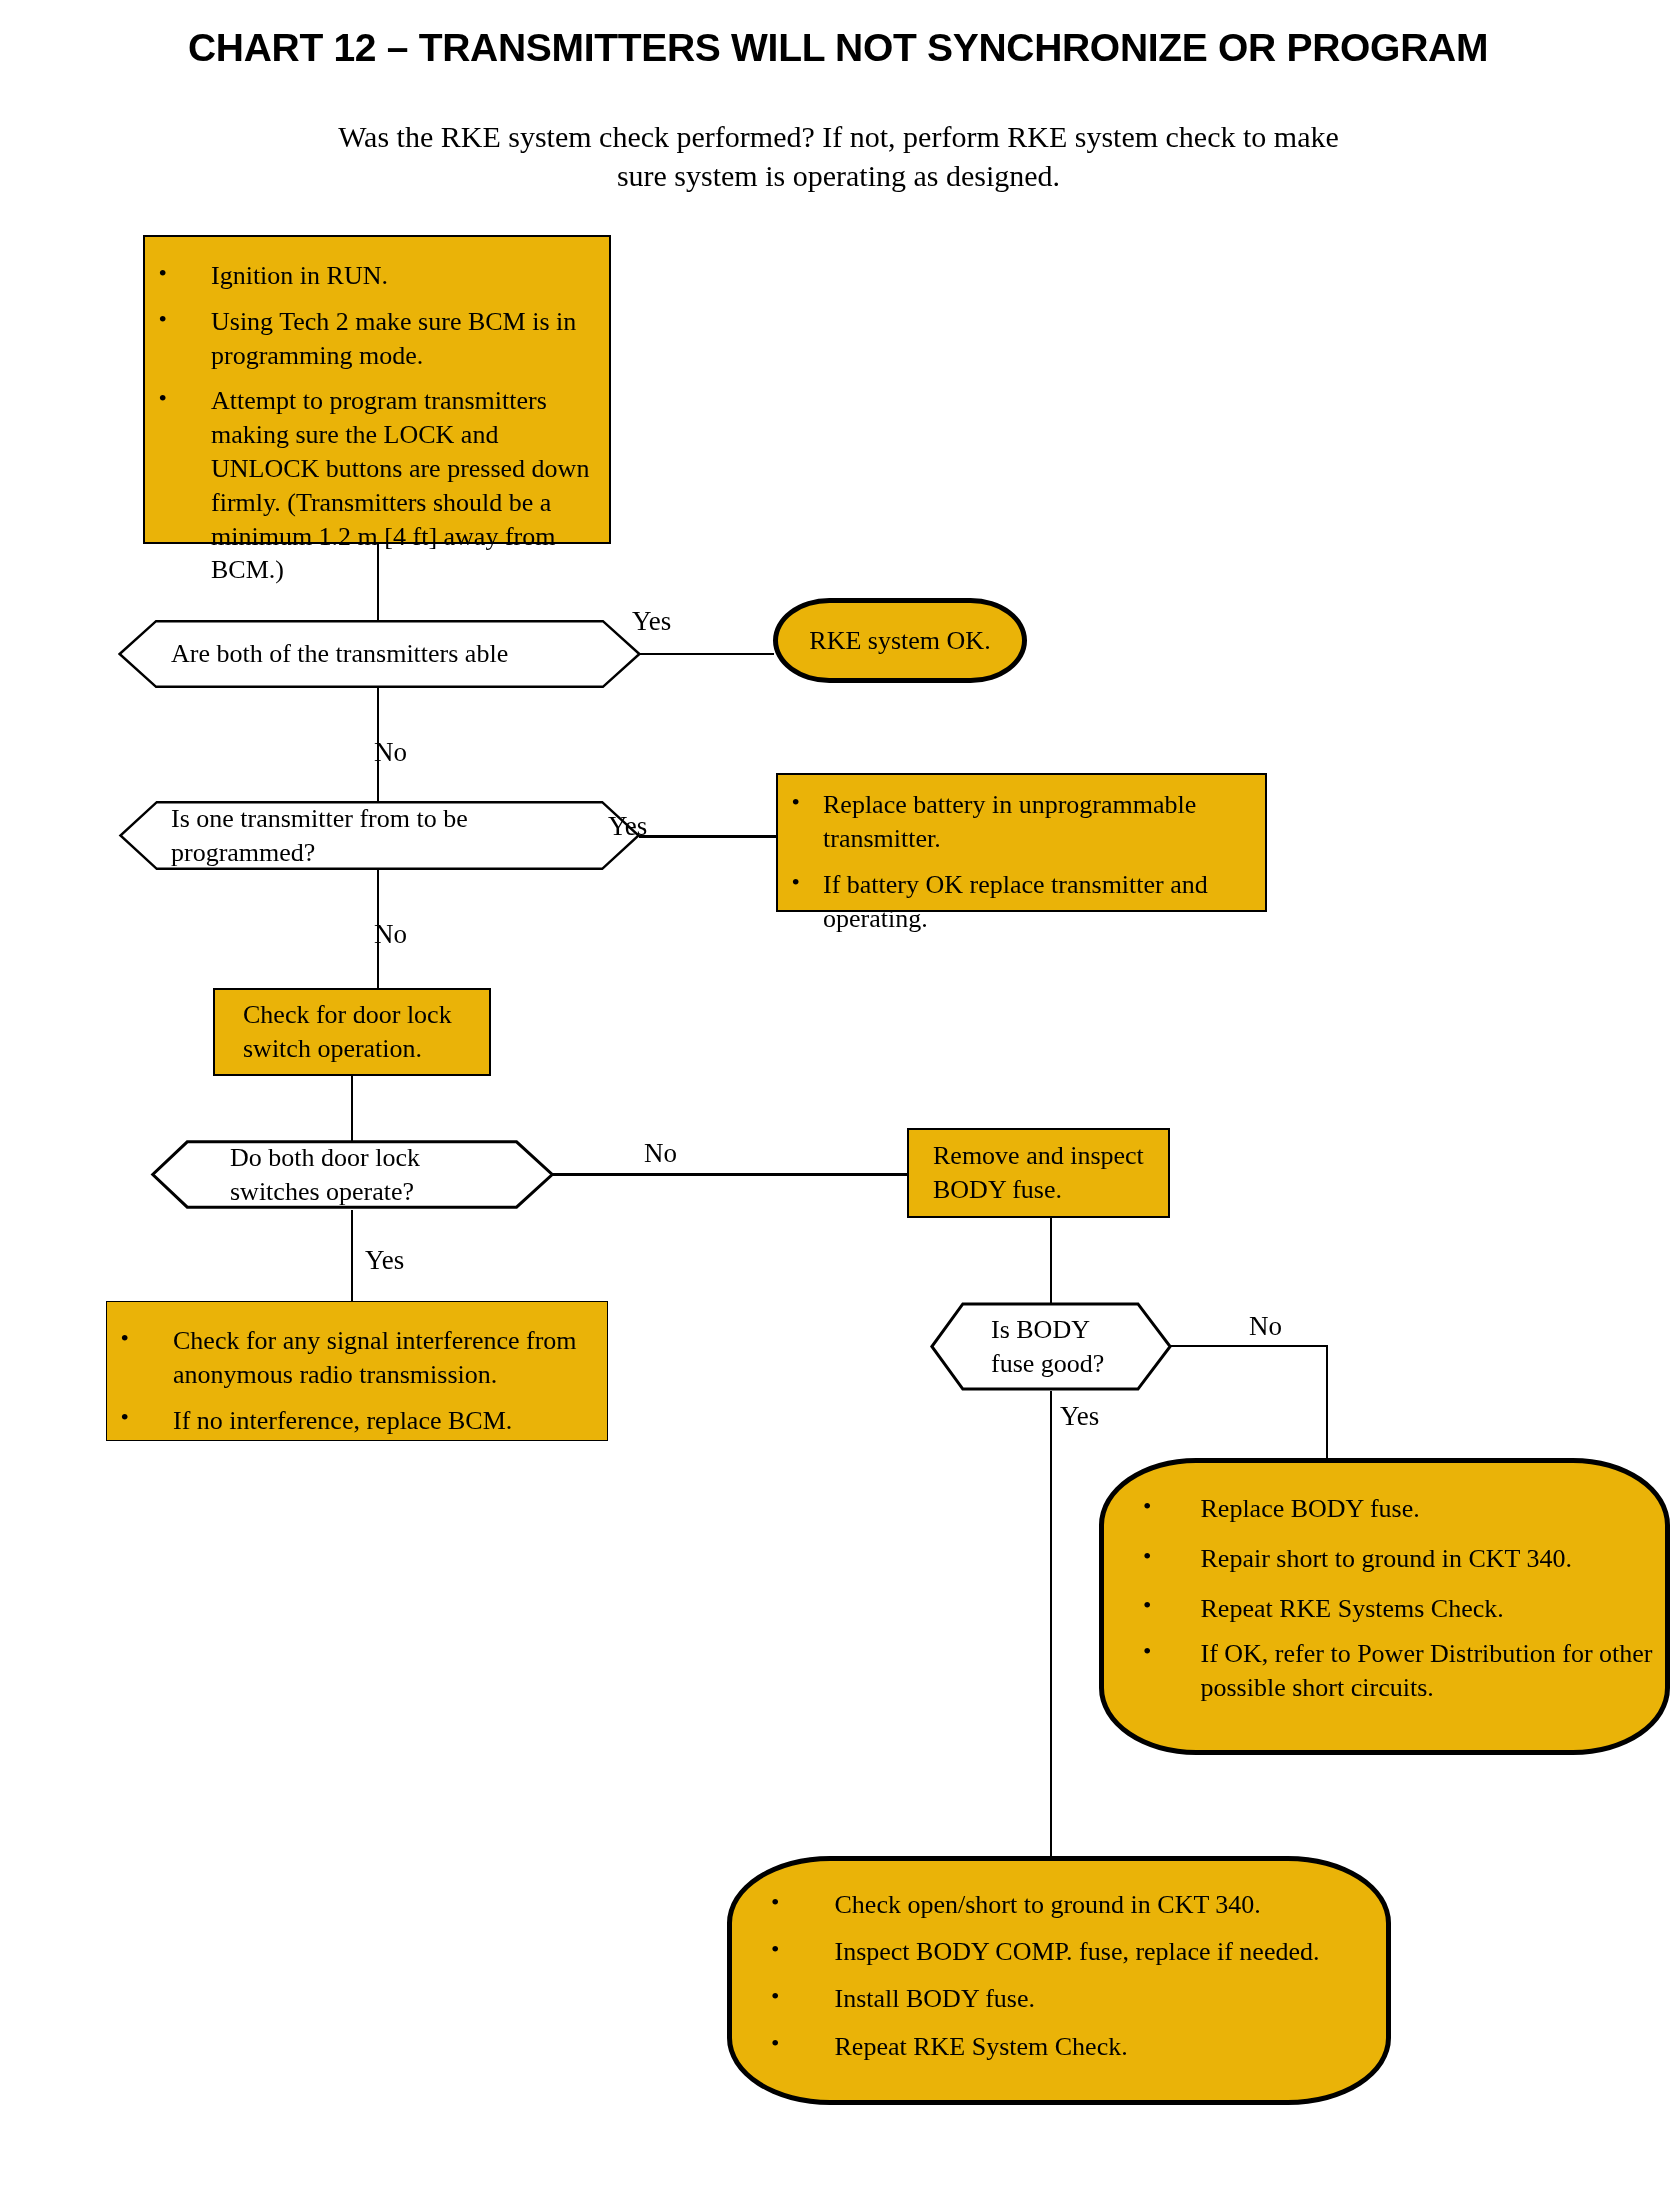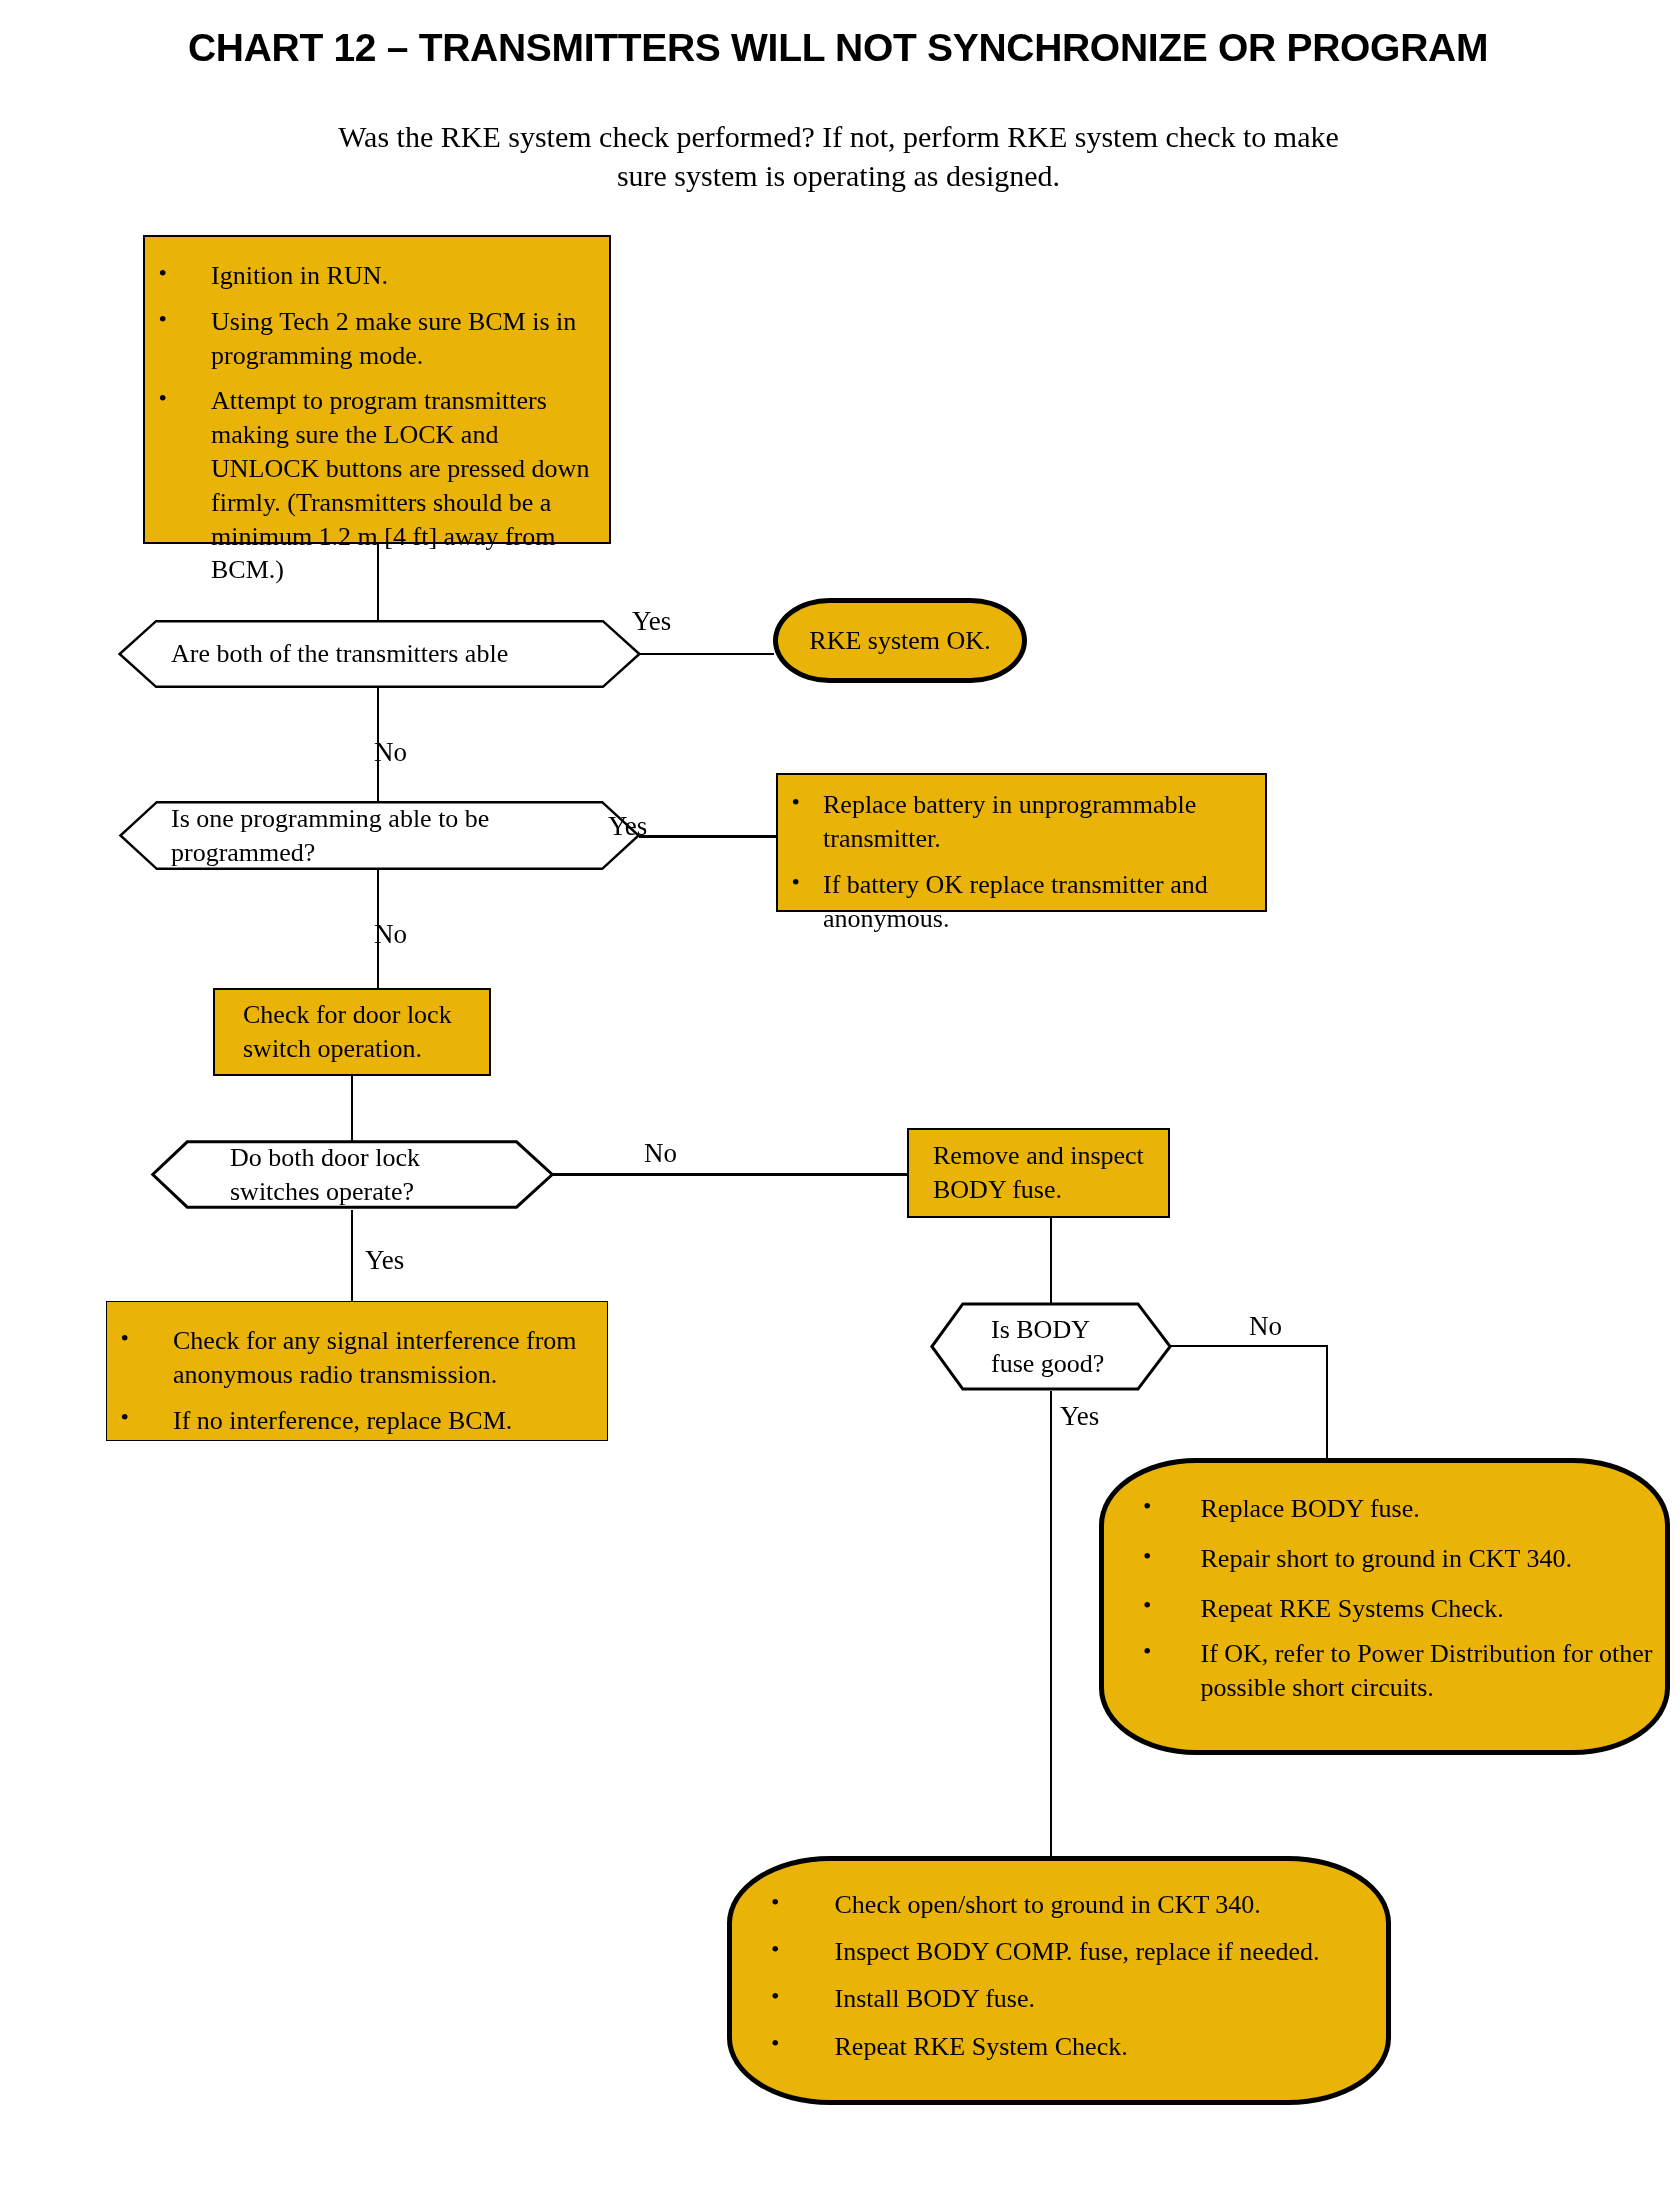--- a/index.html
+++ b/index.html
@@ -167,32 +167,32 @@
   </div>
 
   <div class="line-v" style="left:377px; top:688px; height:182px;"></div>
   <div class="branch-label" style="left:374px; top:739px;">No</div>
 
   <div class="hex" style="left:118px; top:801px; width:523px; height:69px;">
     <svg width="523" height="69" viewBox="0 0 860 114">
       <polygon points="62,2 798,2 858,57 798,112 62,112 2,57" fill="#ffffff" stroke="#000000" stroke-width="4"></polygon>
     </svg>
     <div class="hex-label" style="padding-left:53px;">
-      <div>Is one programming able to be</div>
+      <div>Is one transmitter from to be</div>
       <div>programmed?</div>
     </div>
   </div>
 
   <div class="branch-label" style="left:608px; top:813px;">Yes</div>
   <div class="line-h bold" style="left:639px; top:835px; width:139px;"></div>
 
   <div class="node rect" style="left:776px; top:773px; width:491px; height:139px;">
     <ul class="bullets" style="margin-top:13.4px;">
       <li style="padding-left:45px;">Replace battery in unprogrammable transmitter.</li>
-      <li style="padding-left:45px;">If battery OK replace transmitter and anonymous.</li>
+      <li style="padding-left:45px;">If battery OK replace transmitter and operating.</li>
     </ul>
   </div>
 
   <div class="line-v" style="left:377px; top:870px; height:119px;"></div>
   <div class="branch-label" style="left:374px; top:921px;">No</div>
 
   <div class="node rect" style="left:213px; top:988px; width:278px; height:88px;">
     <div class="textwrap body-text" style="left:0; top:0; width:100%; height:100%; display:flex; flex-direction:column; justify-content:center; padding-left:28px;">
       <div>Check for door lock</div>
       <div>switch operation.</div>

